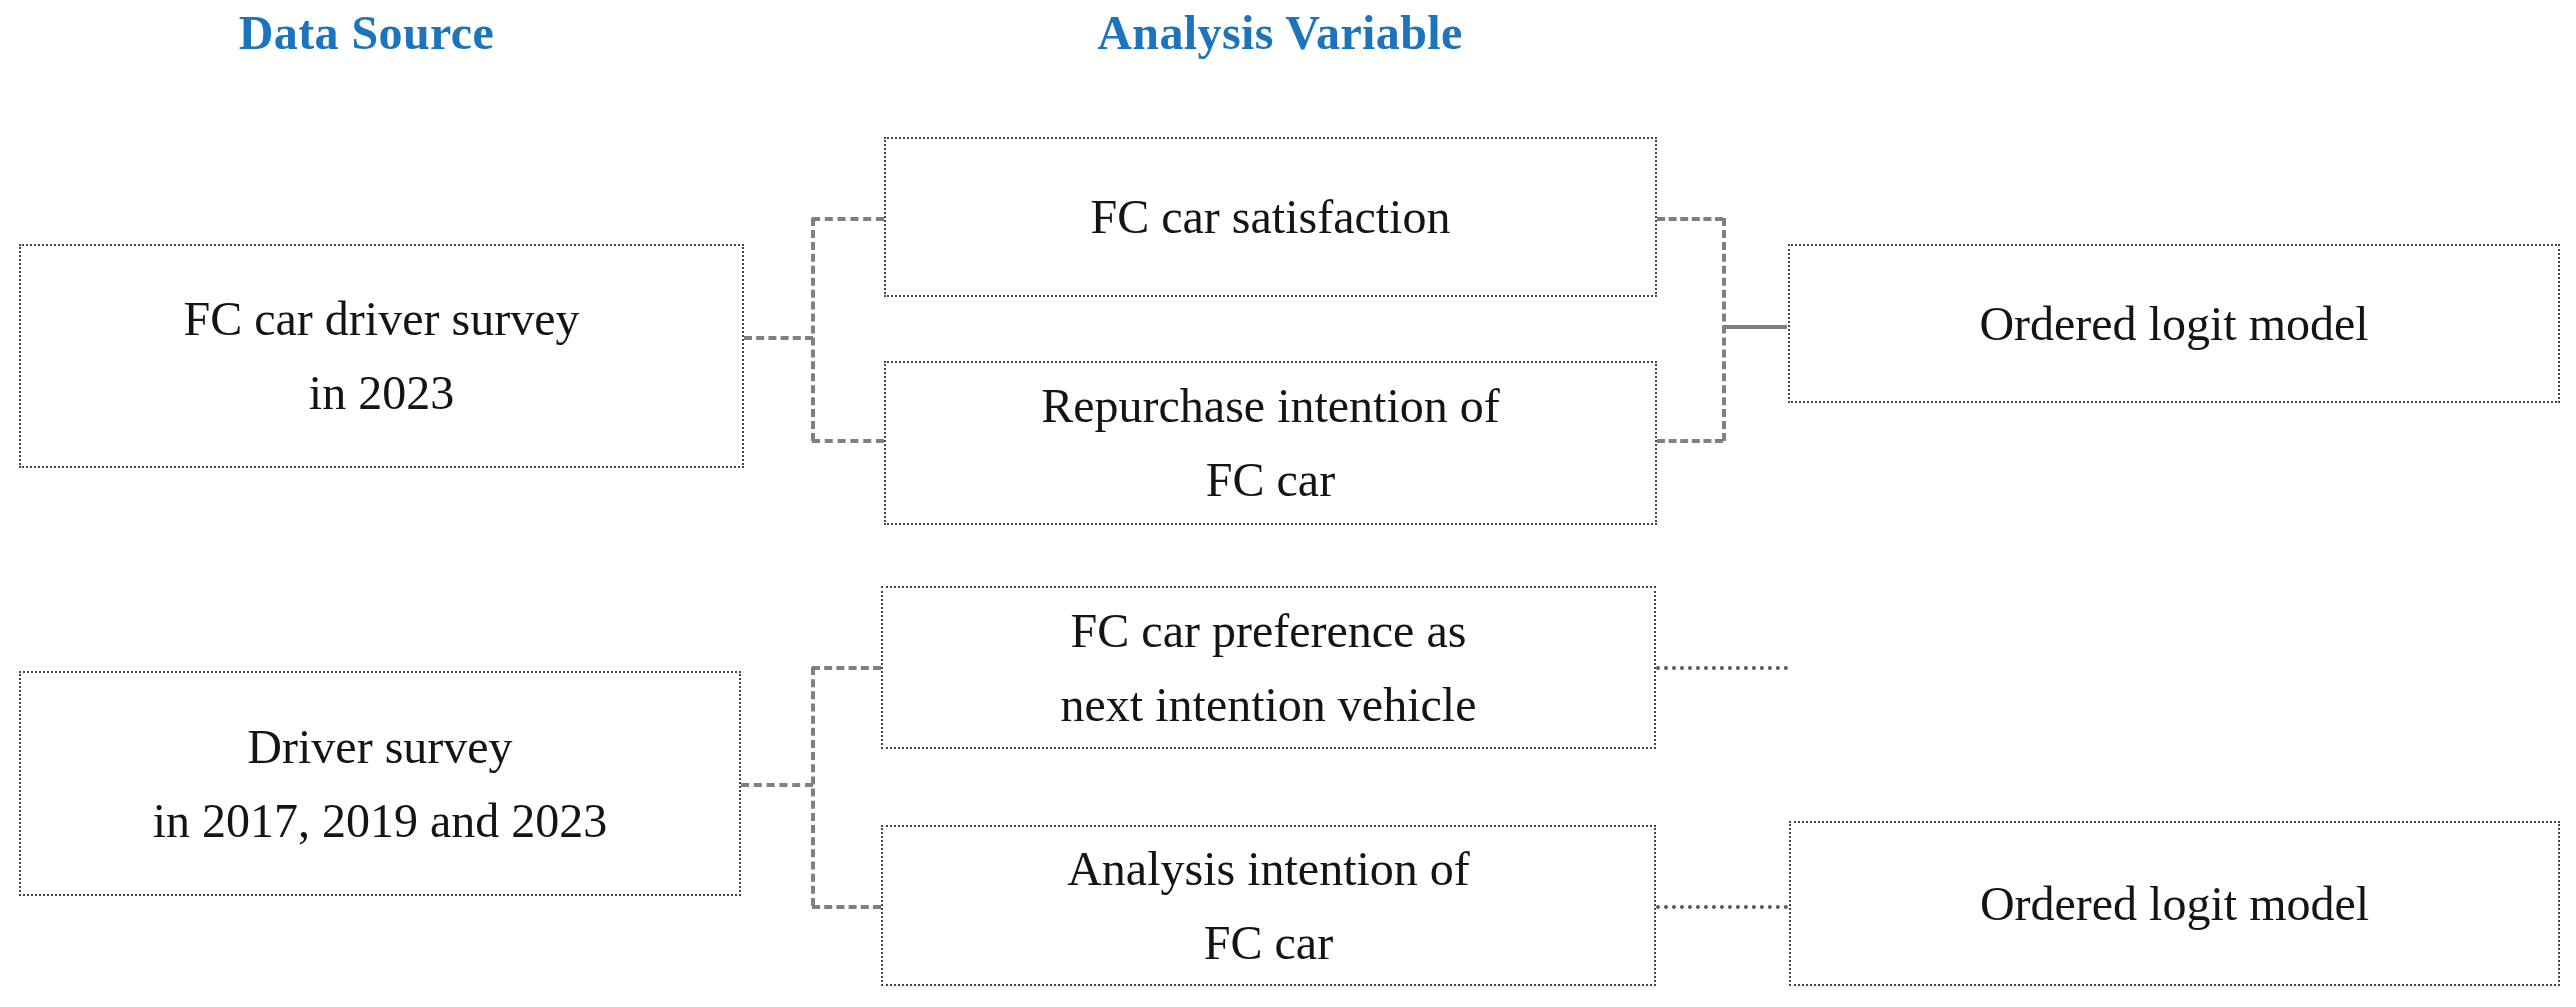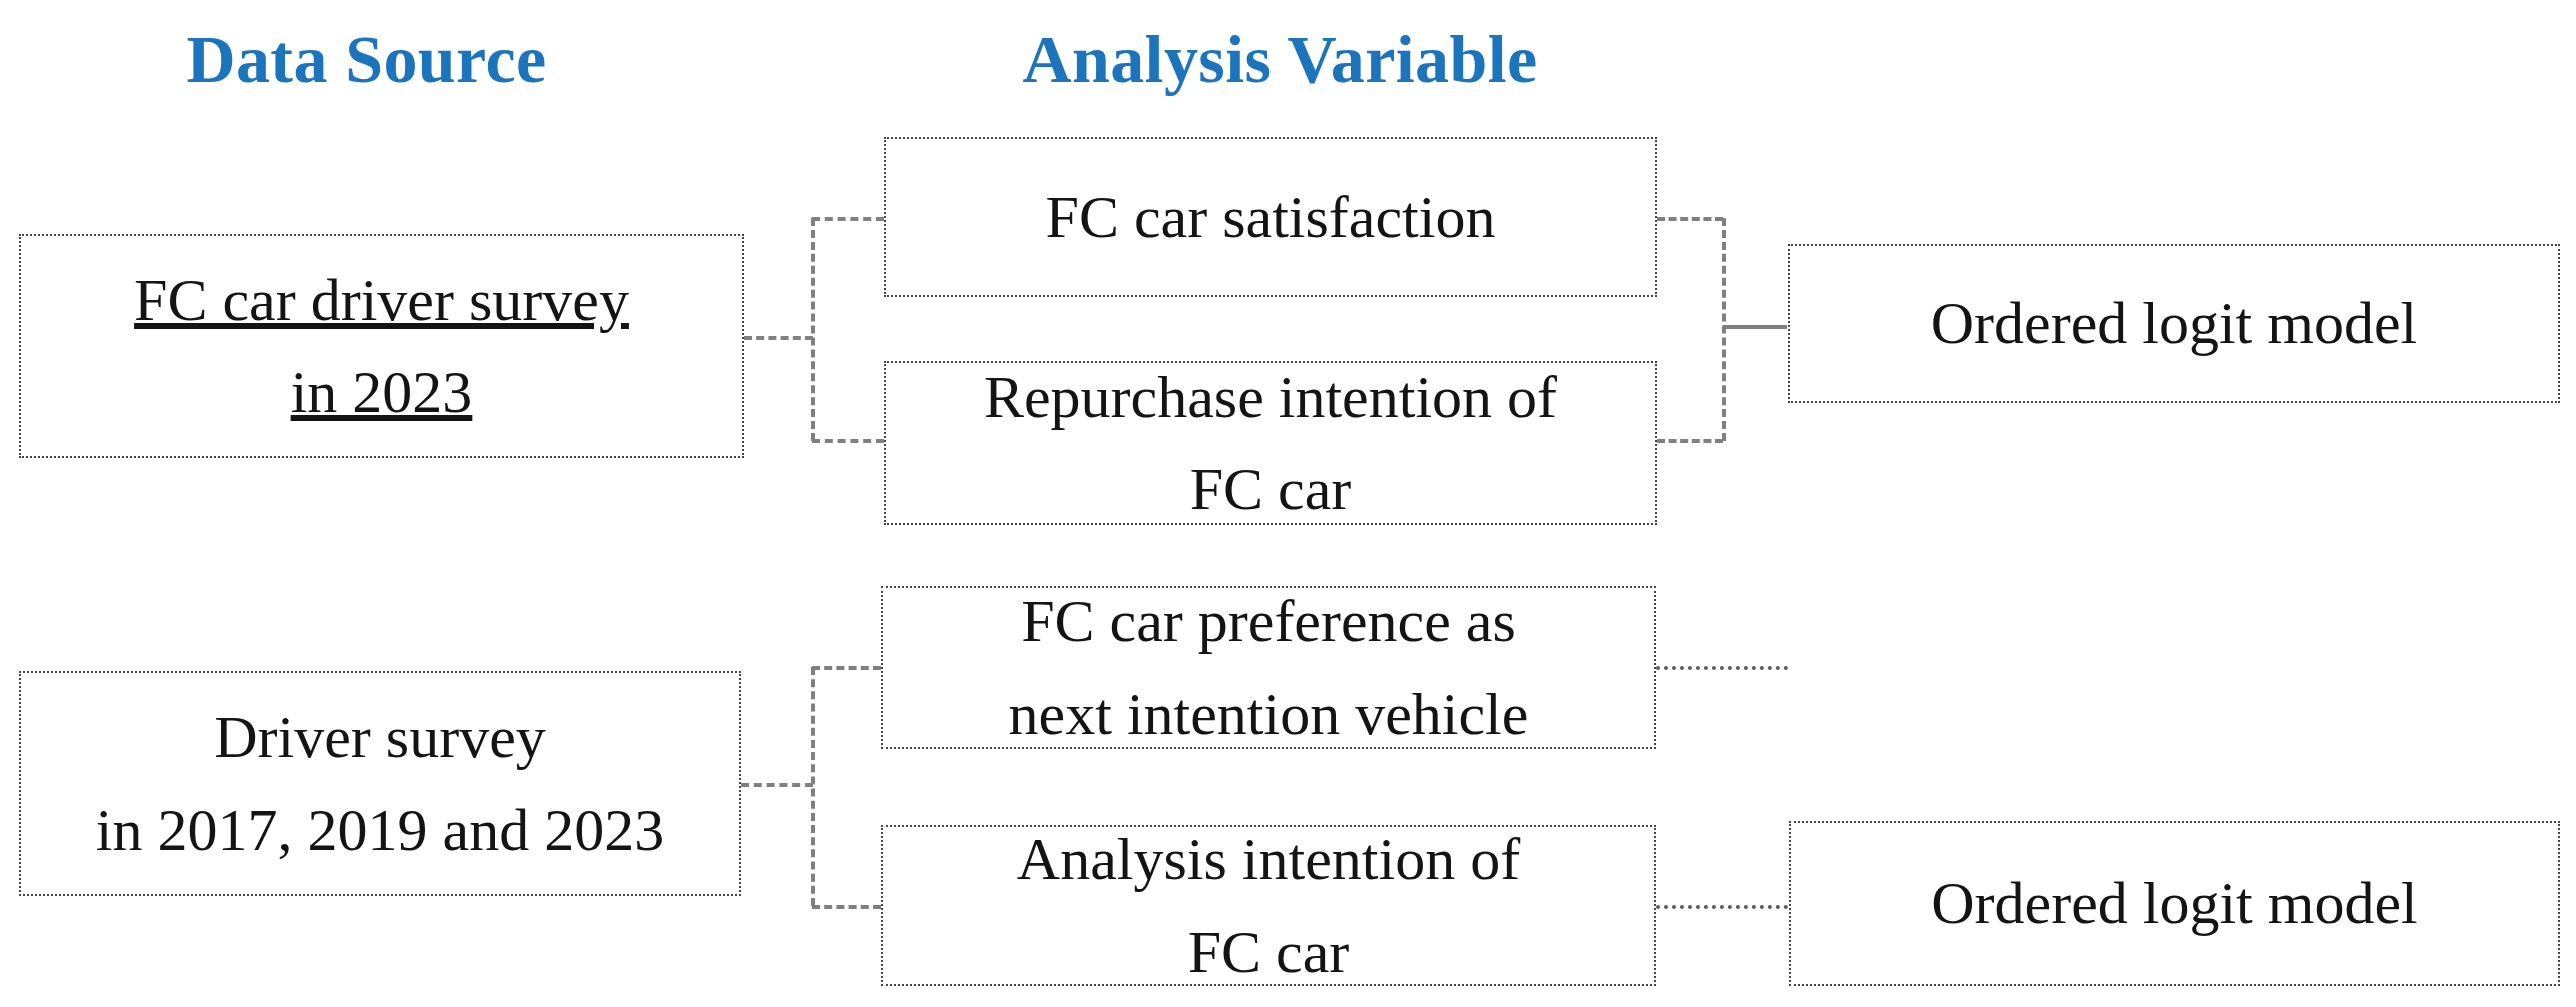--- a/index.html
+++ b/index.html
@@ -10,48 +10,48 @@
   #canvas {
     position: relative;
     width: 2576px;
     height: 1007px;
     background: #ffffff;
     overflow: hidden;
     font-family: "Liberation Serif", "DejaVu Serif", serif;
   }
   .col-header {
     position: absolute;
-    top: 20px;
+    top: 5px;
     text-align: center;
-    font-size: 68px;
+    font-size: 48px;
     font-weight: bold;
     color: var(--header_blue, #1b74bc);
     letter-spacing: 0.4px;
     white-space: nowrap;
   }
   #hdr-source     { left: 98px;  width: 537px; }
   #hdr-variable   { left: 922px; width: 716px; }
   #hdr-method     { left: 1828px; width: 716px; }
 
   .node {
     position: absolute;
     box-sizing: border-box;
     border: 2.7px dotted var(--box_border, #454545);
     background: #ffffff;
     display: flex;
     align-items: center;
     justify-content: center;
     text-align: center;
-    font-size: 60px;
+    font-size: 48px;
     line-height: 1.54;
     color: var(--text_black, #141414);
     white-space: pre-line;
   }
   
-  #box-a { left: 19px;   top: 234px; width: 725px; height: 224px; text-decoration: underline; }
+  #box-a { left: 19px;   top: 244px; width: 725px; height: 224px; }
   #box-b { left: 884px;  top: 137px; width: 773px; height: 160px; }
   #box-c { left: 884px;  top: 361px; width: 773px; height: 164px; }
   #box-d { left: 1788px; top: 244px; width: 772px; height: 159px; }
   
   #box-e { left: 19px;   top: 671px; width: 722px; height: 225px; }
   #box-f { left: 881px;  top: 586px; width: 775px; height: 163px; }
   #box-g { left: 881px;  top: 825px; width: 775px; height: 161px; }
   #box-h { left: 1789px; top: 585px; width: 771px; height: 164px; }
   #box-i { left: 1789px; top: 821px; width: 771px; height: 165px; }
 

